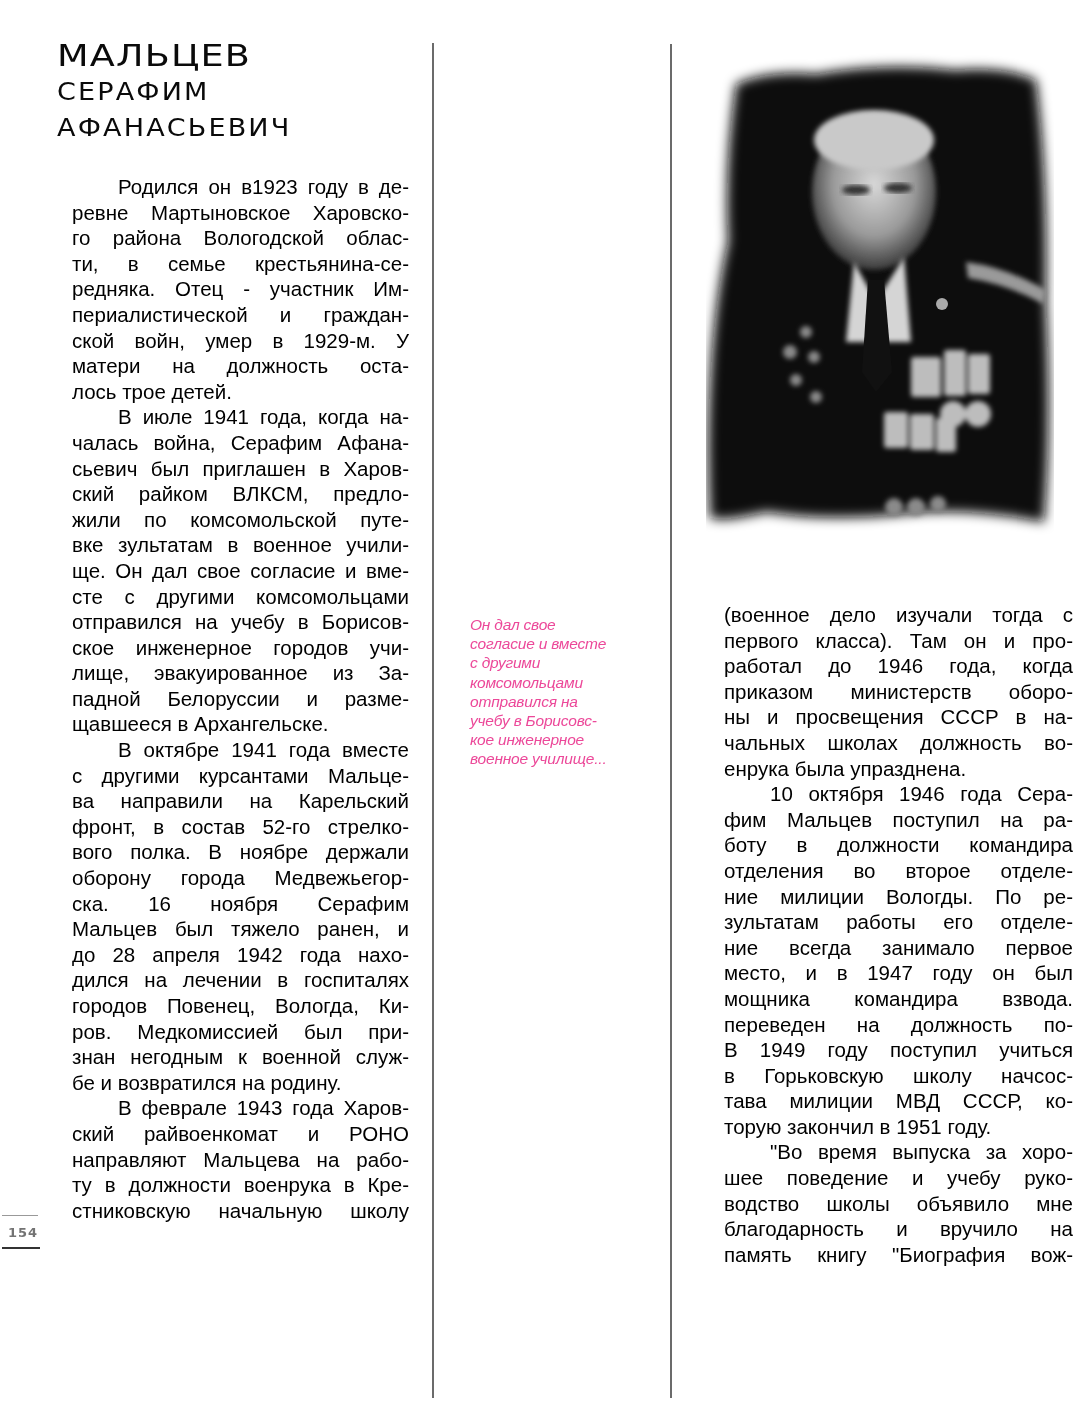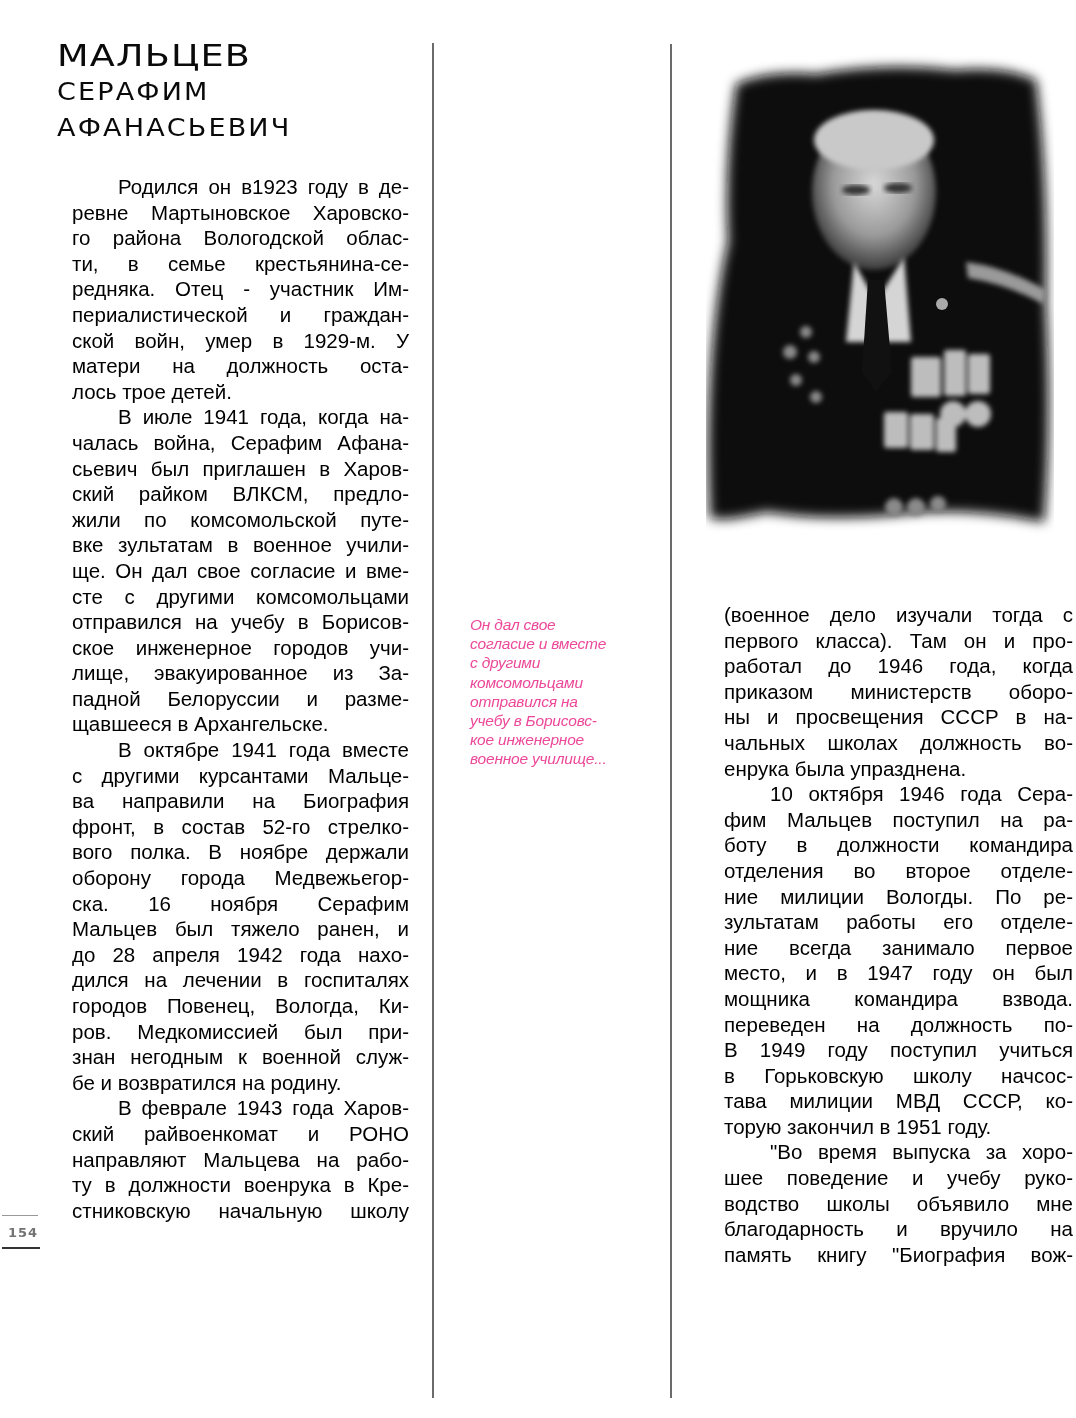--- a/index.html
+++ b/index.html
@@ -50,21 +50,21 @@
     <span class="line">вке зультатам в военное учили-</span>
     <span class="line">ще. Он дал свое согласие и вме-</span>
     <span class="line">сте с другими комсомольцами</span>
     <span class="line">отправился на учебу в Борисов-</span>
     <span class="line">ское инженерное городов учи-</span>
     <span class="line">лище, эвакуированное из За-</span>
     <span class="line">падной Белоруссии и разме-</span>
     <span class="line last">щавшееся в Архангельске.</span>
     <span class="line ind">В октябре 1941 года вместе</span>
     <span class="line">с другими курсантами Мальце-</span>
-    <span class="line">ва направили на Биография</span>
+    <span class="line">ва направили на Карельский</span>
     <span class="line">фронт, в состав 52-го стрелко-</span>
     <span class="line">вого полка. В ноябре держали</span>
     <span class="line">оборону города Медвежьегор-</span>
     <span class="line">ска. 16 ноября Серафим</span>
     <span class="line">Мальцев был тяжело ранен, и</span>
     <span class="line">до 28 апреля 1942 года нахо-</span>
     <span class="line">дился на лечении в госпиталях</span>
     <span class="line">городов Повенец, Вологда, Ки-</span>
     <span class="line">ров. Медкомиссией был при-</span>
     <span class="line">знан негодным к военной служ-</span>

